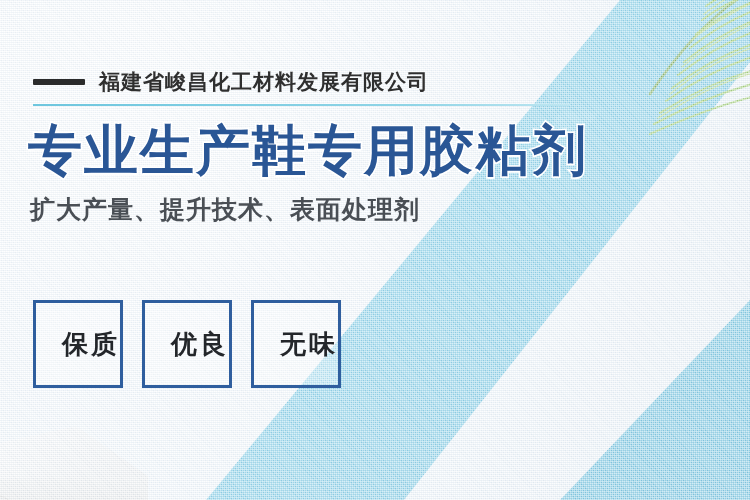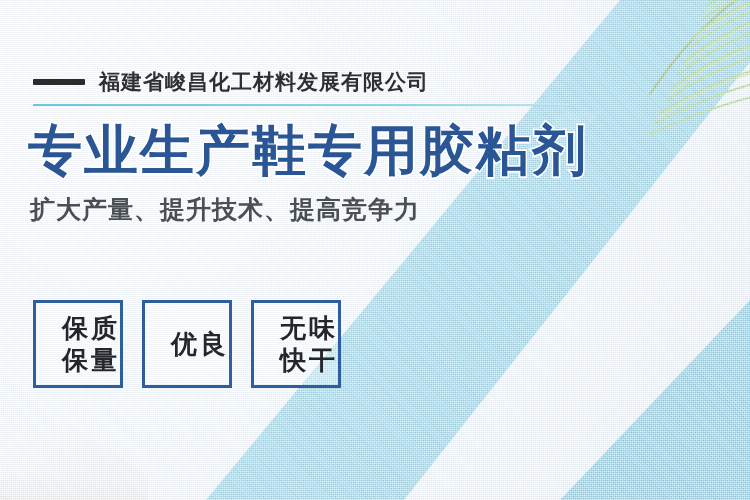--- a/index.html
+++ b/index.html
@@ -157,31 +157,29 @@
 
     <div id="company-row">
       <span id="company-dash"></span>
       <span id="company-name">福建省峻昌化工材料发展有限公司</span>
     </div>
 
     <div id="rule"></div>
 
     <div id="headline">专业生产鞋专用胶粘剂</div>
 
-    <div id="subhead">扩大产量、提升技术、提高竞争力</div>
+    <div id="subhead">扩大产量、提升技术、表面处理剂</div>
 
 
     <div id="features">
       <div class="feature-box">
         <span class="feature-line">保质</span>
-        <span class="feature-line">保量</span>
       </div>
       <div class="feature-box">
         <span class="feature-line">优良</span>
       </div>
       <div class="feature-box">
         <span class="feature-line">无味</span>
-        <span class="feature-line">快干</span>
       </div>
     </div>
 
   </div>
 </div>
 
 </body></html>

